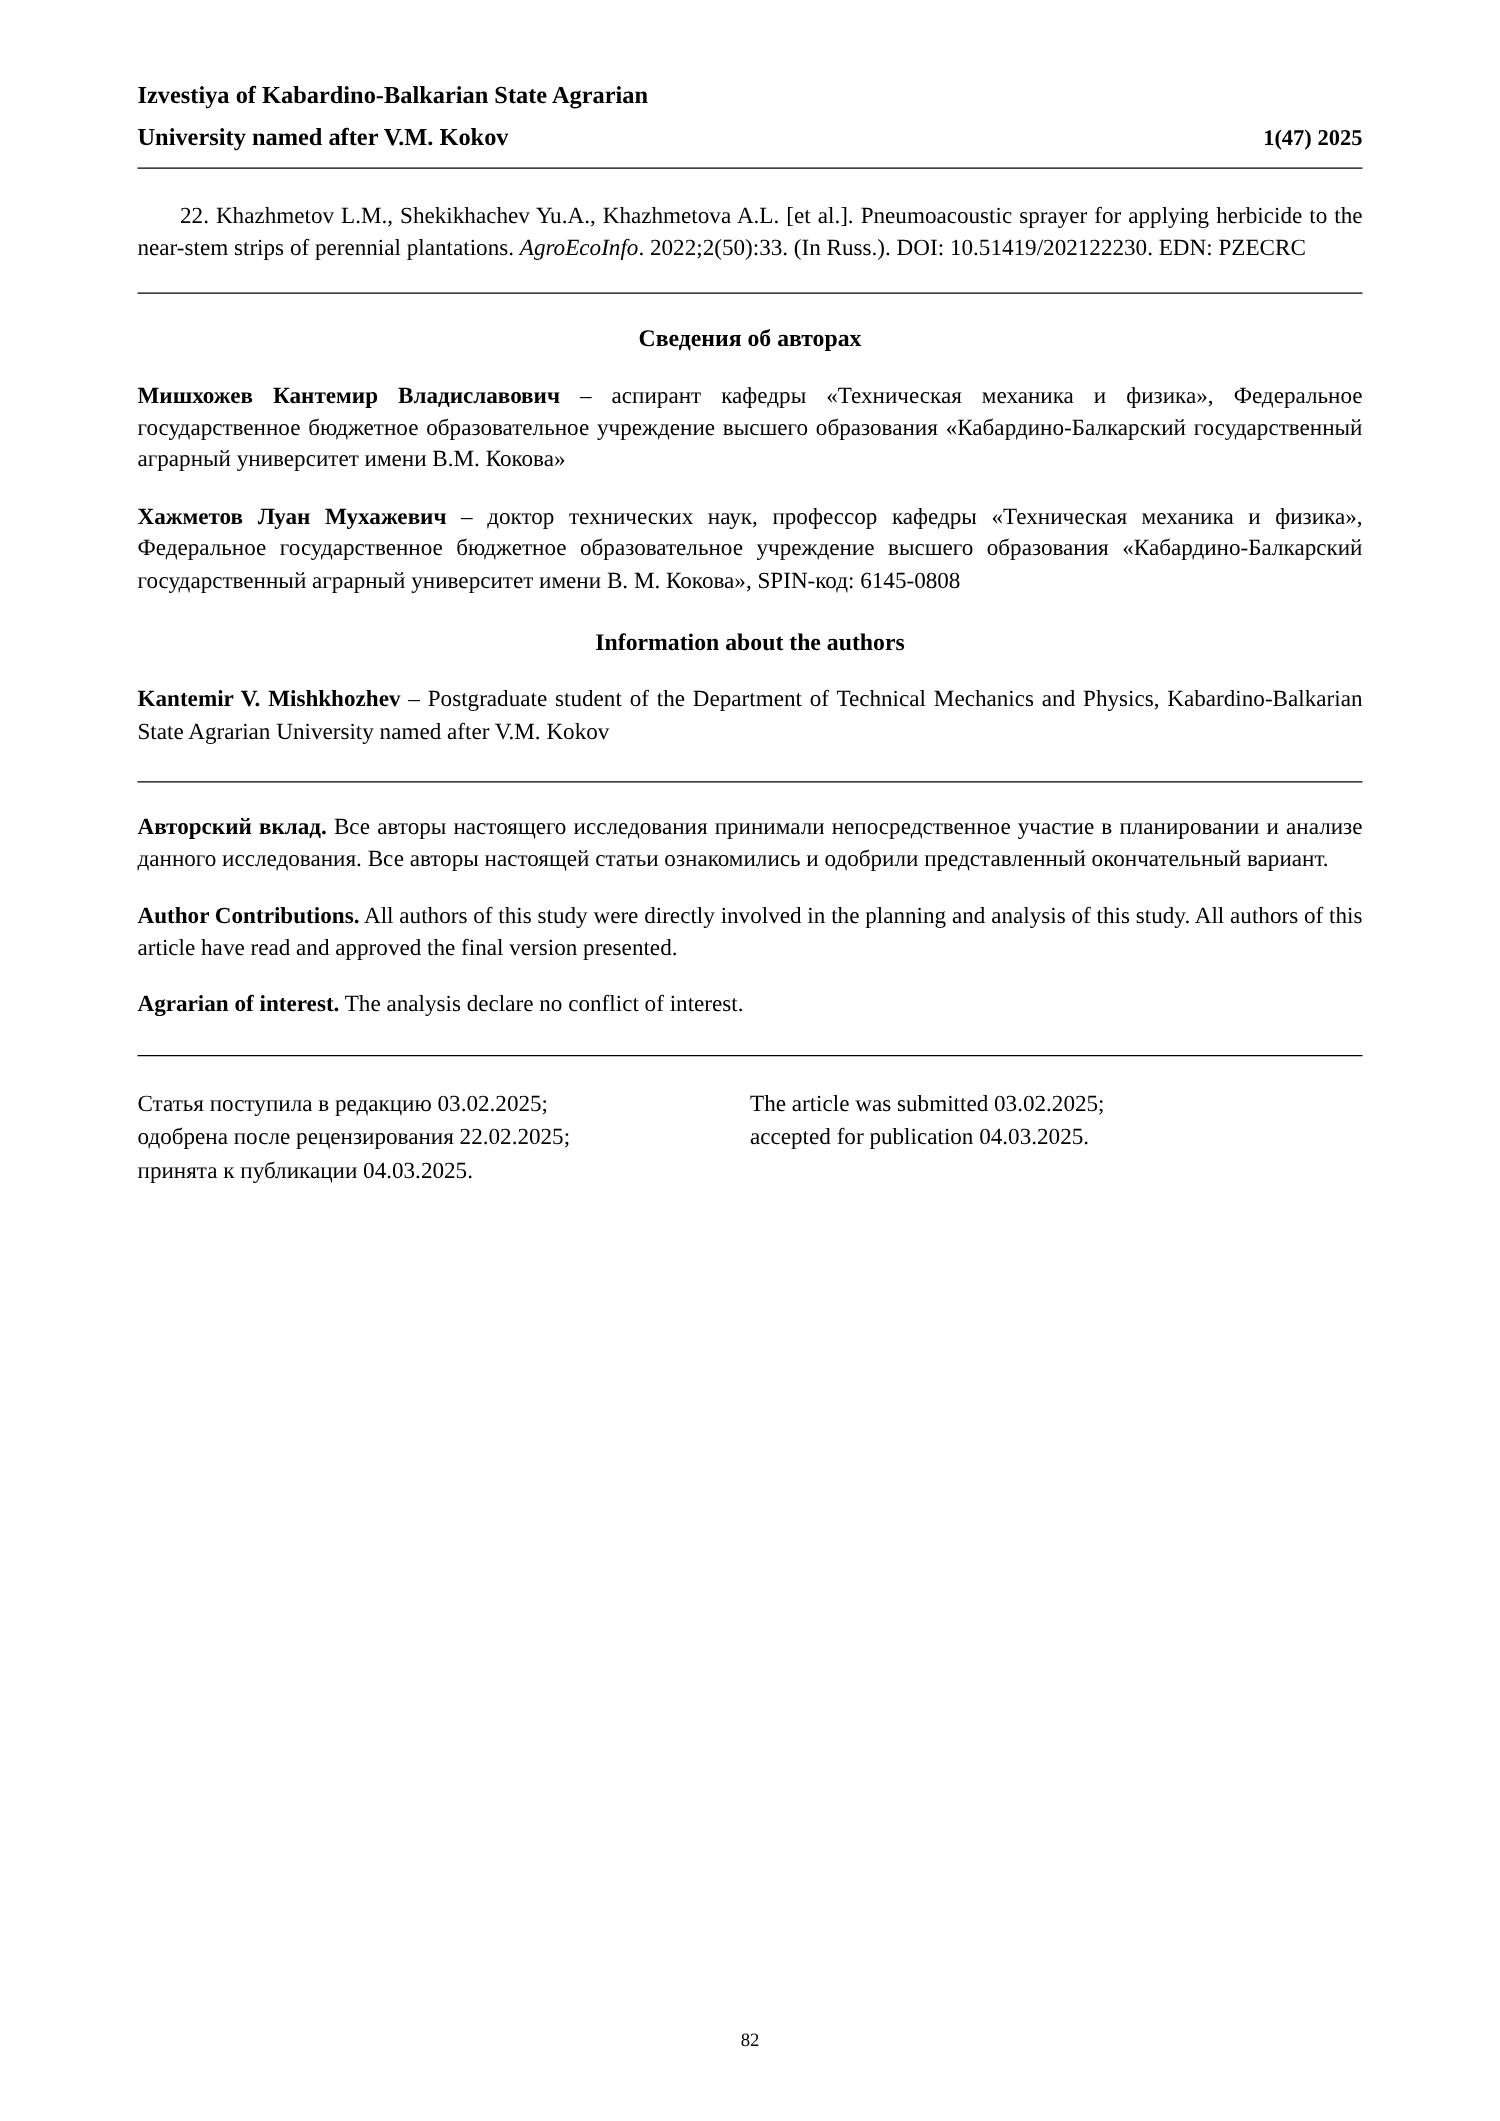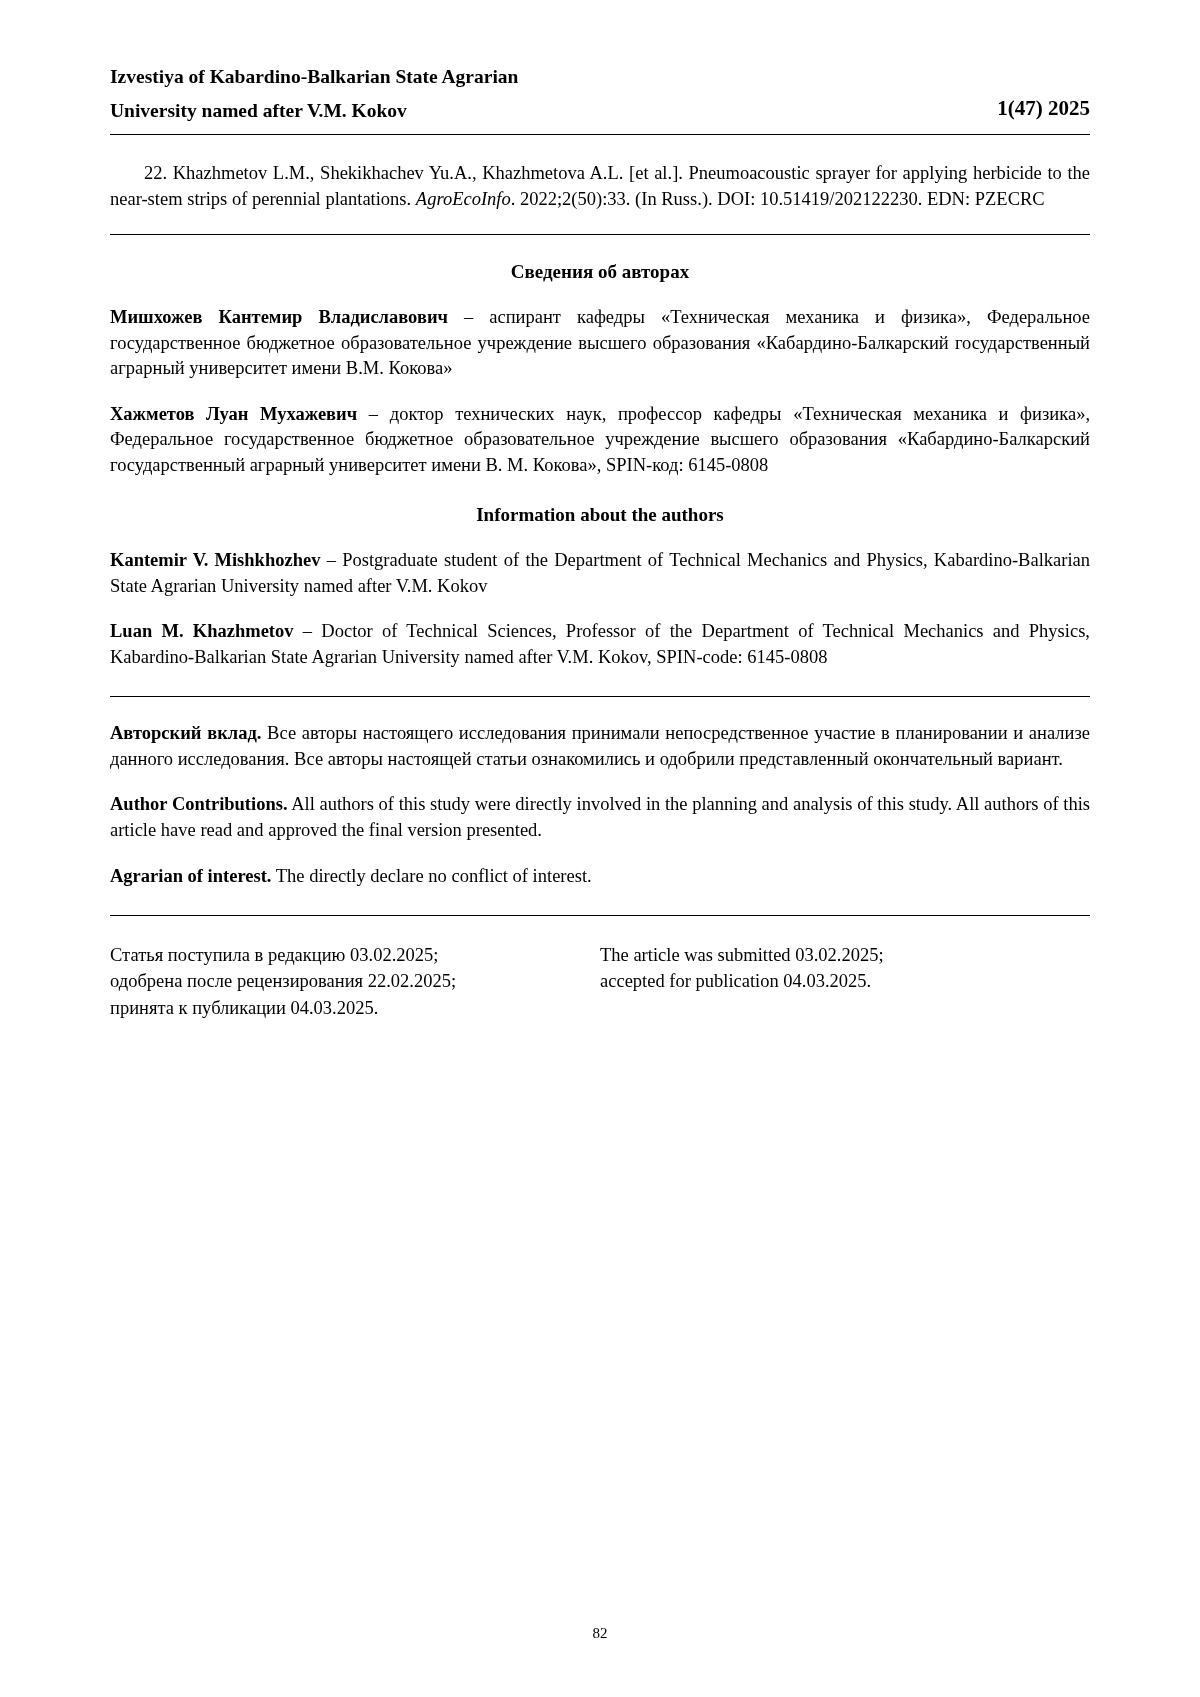--- a/index.html
+++ b/index.html
@@ -38,21 +38,21 @@
   }
   .runhead-left {
     width: 70%;
   }
   .runhead-left div {
     white-space: nowrap;
   }
   .runhead-right {
     text-align: right;
     padding-bottom: 2px;
-    font-size: 21px;
+    font-size: 18px;
   }
   .rule {
     border: 0;
     border-top: 1.6px solid #000;
     margin: 6px 0 0 0;
     width: 100%;
   }
   .rule-thin {
     border: 0;
     border-top: 1.1px solid #000;
@@ -147,31 +147,30 @@
 
     <div class="section-title">Сведения об авторах</div>
     <div>
       <p class="author-para"><span class="bold">Мишхожев Кантемир Владиславович</span><span> – аспирант кафедры «Техническая механика и физика», Федеральное государственное бюджетное образовательное учреждение высшего образования «Кабардино-Балкарский государственный аграрный университет имени В.М. Кокова»</span></p>
       <p class="author-para"><span class="bold">Хажметов Луан Мухажевич</span><span> – доктор технических наук, профессор кафедры «Техническая механика и физика», Федеральное государственное бюджетное образовательное учреждение высшего образования «Кабардино-Балкарский государственный аграрный университет имени В. М. Кокова», SPIN-код: 6145-0808</span></p>
     </div>
 
     <div class="section-title">Information about the authors</div>
     <div>
       <p class="author-para"><span class="bold">Kantemir V. Mishkhozhev</span><span> – Postgraduate student of the Department of Technical Mechanics and Physics, Kabardino-Balkarian State Agrarian University named after V.M. Kokov</span></p>
-      <p class="author-para"><span class="bold">Luan M. Khazhmetov</span><span> – Doctor of Technical Sciences, Professor of the Department of Technical Mechanics and Physics, Kabardino-Balkarian State Agrarian University named after V.M. Kokov, SPIN-code: 6145-0808</span></p>
     </div>
 
     <div class="sep">
       <hr class="rule-thin">
     </div>
 
     <div class="contrib">
       <p><span class="bold">Авторский вклад.</span><span> Все авторы настоящего исследования принимали непосредственное участие в планировании и анализе данного исследования. Все авторы настоящей статьи ознакомились и одобрили представленный окончательный вариант.</span></p>
       <p><span class="bold">Author Contributions.</span><span> All authors of this study were directly involved in the planning and analysis of this study. All authors of this article have read and approved the final version presented.</span></p>
-      <p><span class="bold">Agrarian of interest.</span><span> The directly declare no conflict of interest.</span></p>
+      <p><span class="bold">Agrarian of interest.</span><span> The analysis declare no conflict of interest.</span></p>
     </div>
 
     <div class="sep">
       <hr class="rule-thin">
     </div>
 
     <div class="dates">
       <div class="dates-col">
         <div>Статья поступила в редакцию 03.02.2025;</div>
         <div>одобрена после рецензирования 22.02.2025;</div>

